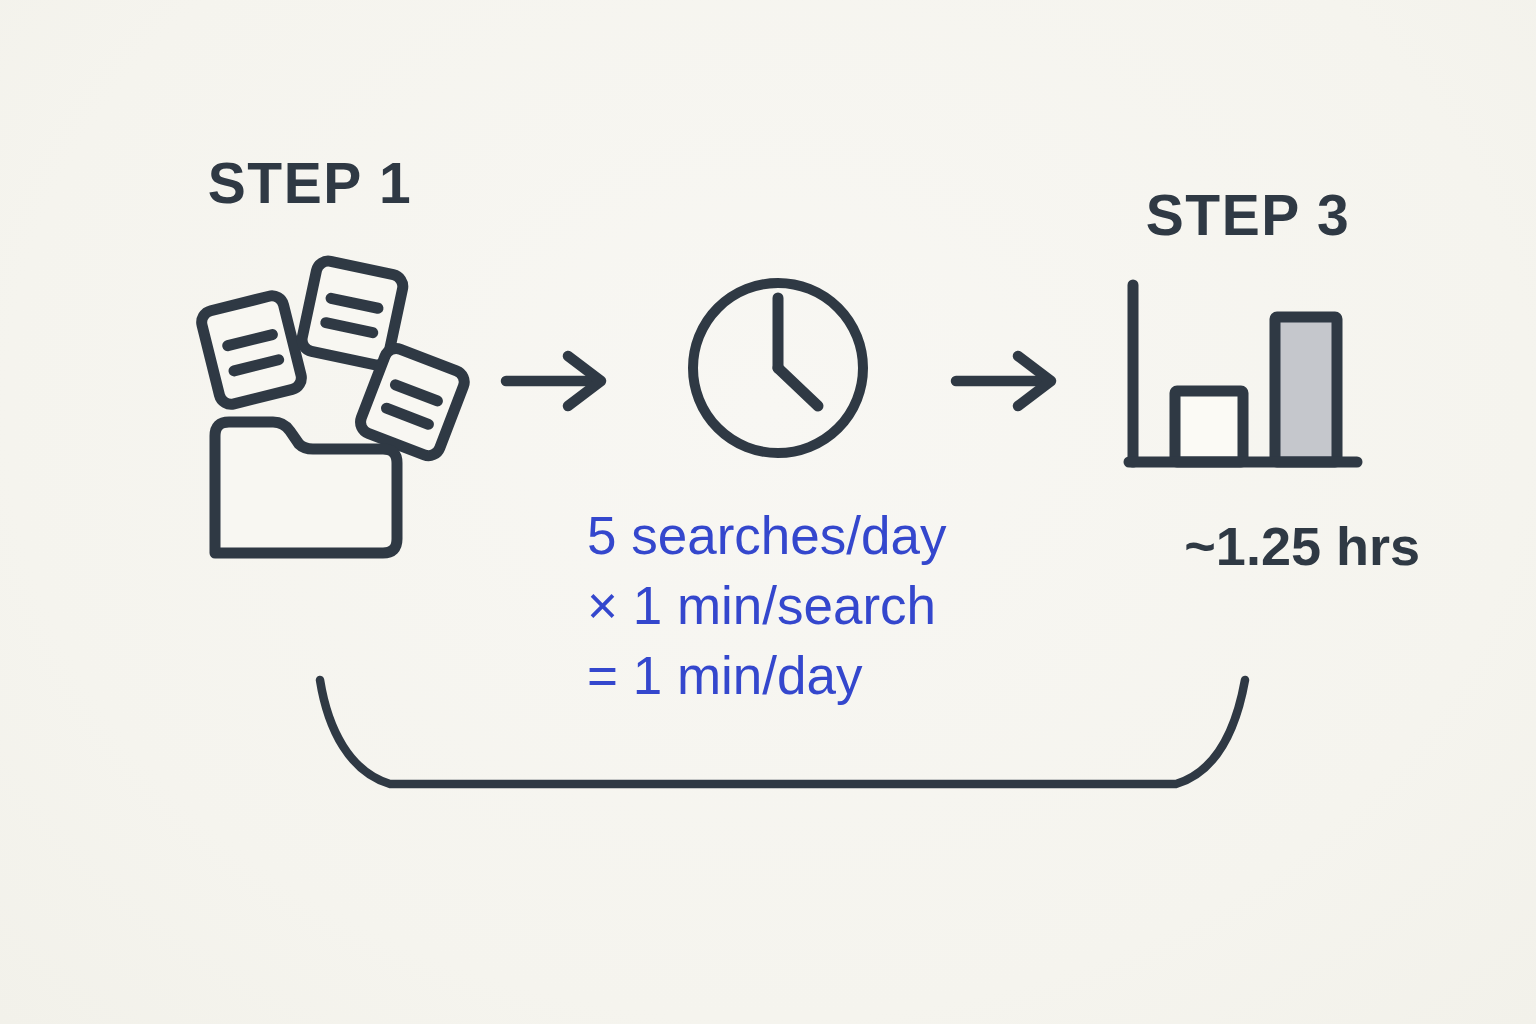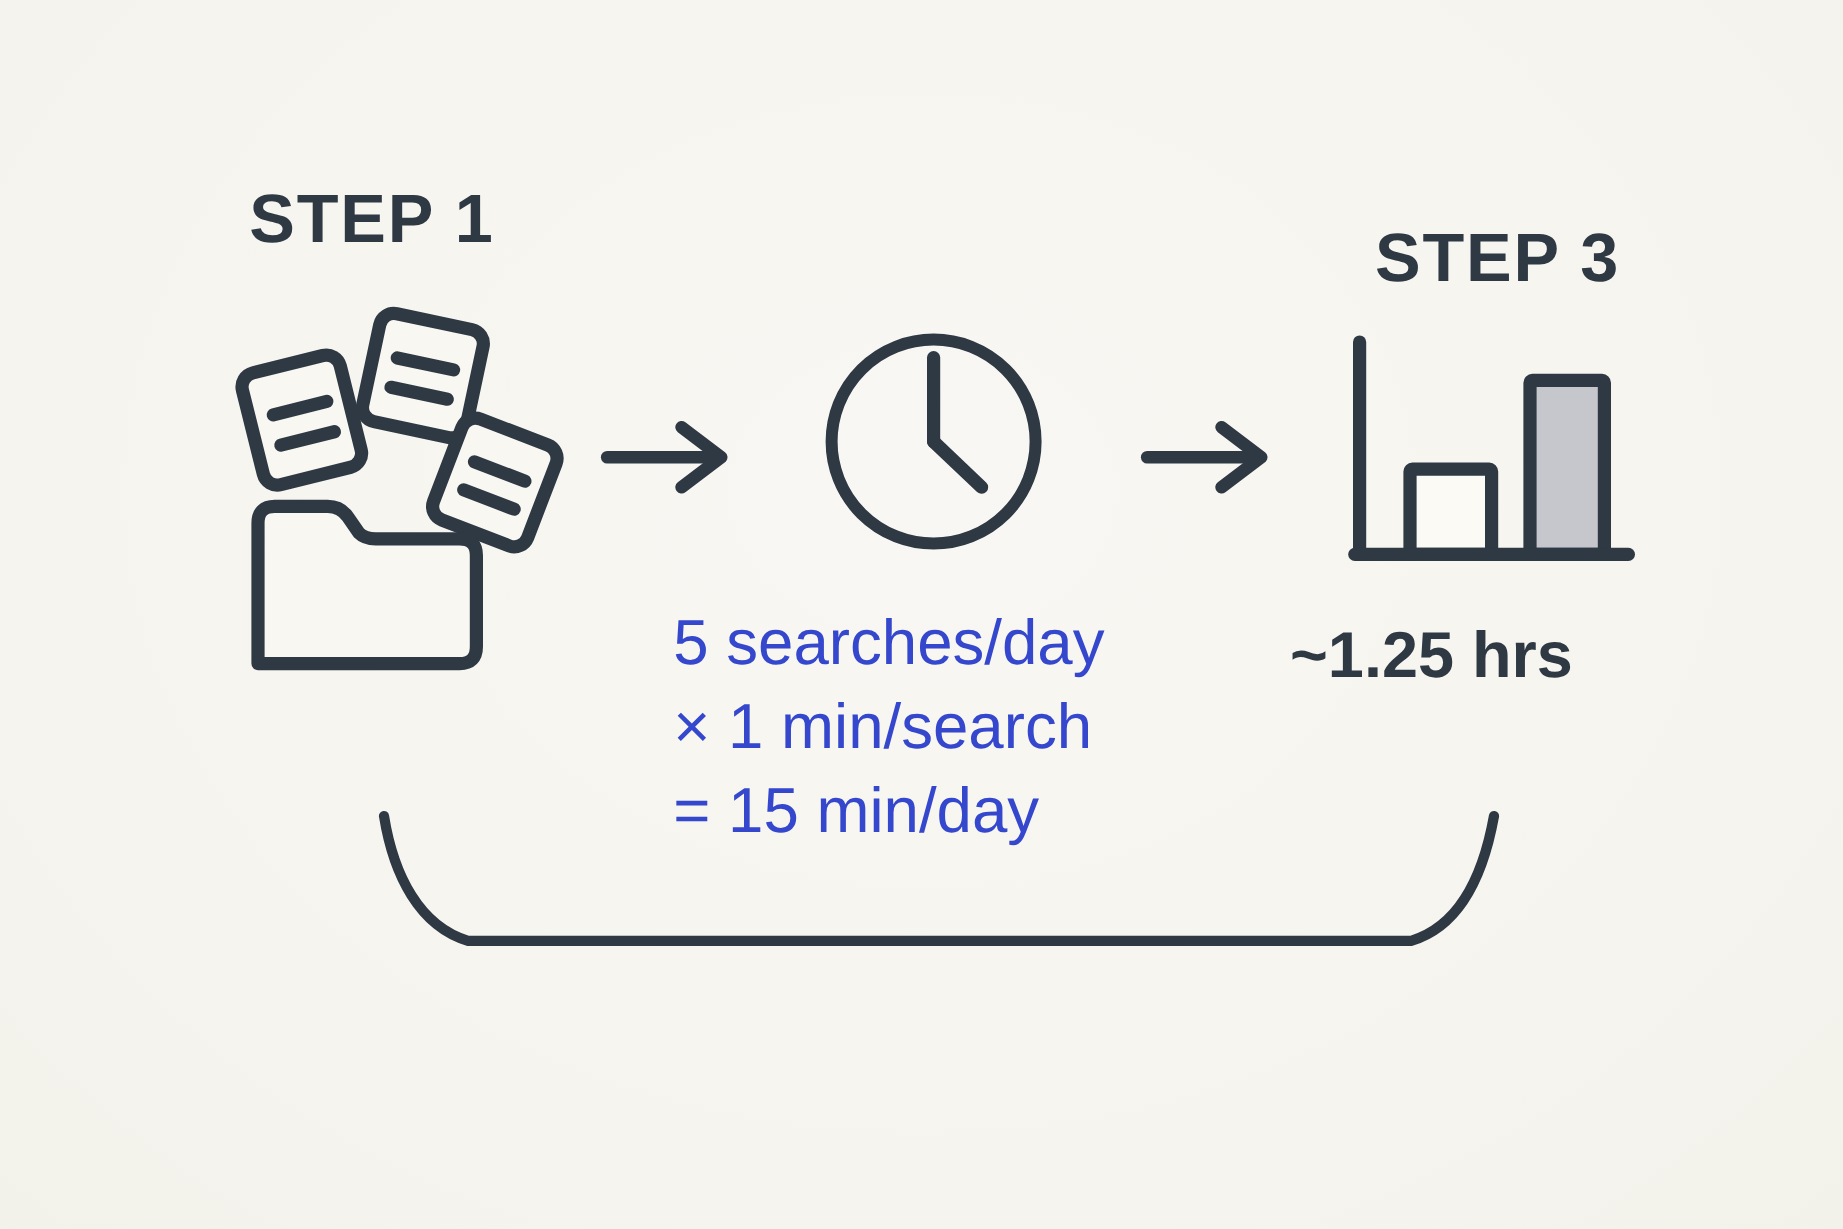--- a/index.html
+++ b/index.html
@@ -36,21 +36,21 @@
     color: #3447cd;
     line-height: 70px;
     text-align: left;
     white-space: nowrap;
   }
   .result-block {
     font-size: 54px;
     font-weight: bold;
     color: #2f3944;
     line-height: 66px;
-    text-align: left;
+    text-align: right;
     white-space: nowrap;
   }
   svg { display: block; }
 </style>
 </head>
 <body>
 
 <div class="canvas">
 
   <div class="abs step-label" style="left:160px; top:150px; width:300px;">STEP 1</div>
@@ -116,24 +116,24 @@
 
   <svg class="abs" style="left:1115px; top:275px;" width="250" height="200" viewBox="0 0 250 200">
     <g stroke="#2f3944" stroke-width="11" stroke-linecap="round" stroke-linejoin="round">
       <rect x="60" y="116" width="68" height="71" rx="2" fill="#fbfaf5"></rect>
       <rect x="160" y="42" width="62" height="145" rx="2" fill="#c5c7cc"></rect>
       <path d="M 18 10 L 18 187" fill="none"></path>
       <path d="M 14 187 L 242 187" fill="none"></path>
     </g>
   </svg>
 
-  <div class="abs calc-block" style="left:561px; top:501px;">
+  <div class="abs calc-block" style="left:587px; top:501px;">
     <div>5 searches/day</div>
     <div>× 1 min/search</div>
-    <div>= 15 min/day</div>
+    <div>= 1 min/day</div>
   </div>
 
   <div class="abs result-block" style="left:1075px; top:513px; width:345px;">
     <div>~1.25 hrs</div>
   </div>
 
   <svg class="abs" style="left:298px; top:668px;" width="970" height="140" viewBox="0 0 970 140">
     <path d="M 22 12 C 30 62, 52 104, 92 116 L 878 116 C 918 104, 938 62, 947 12" stroke="#2f3944" stroke-width="8.5" fill="none" stroke-linecap="round" stroke-linejoin="round"></path>
   </svg>
 

